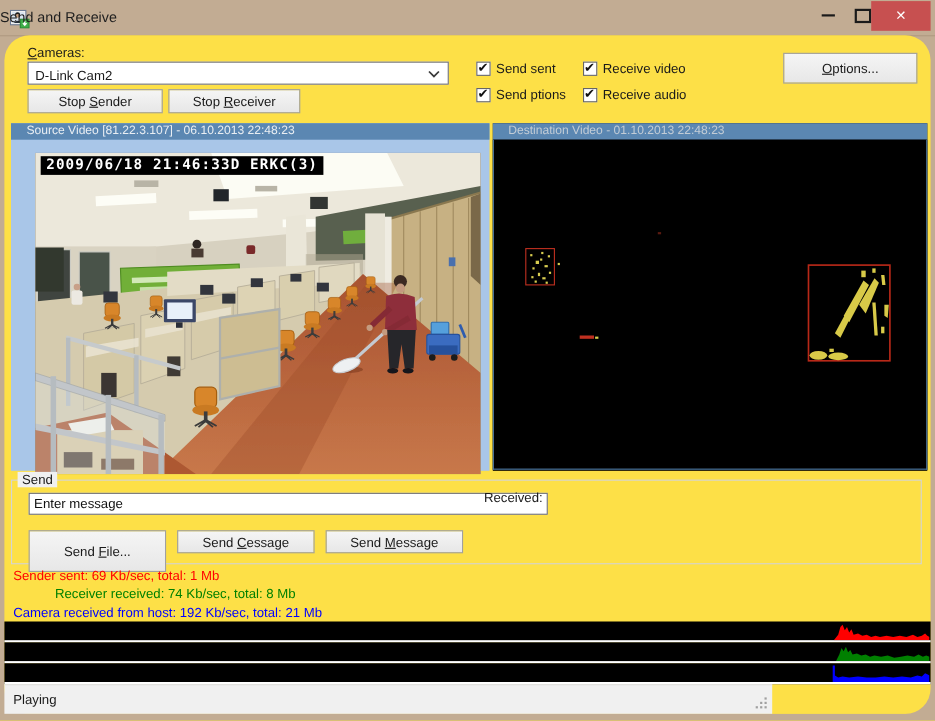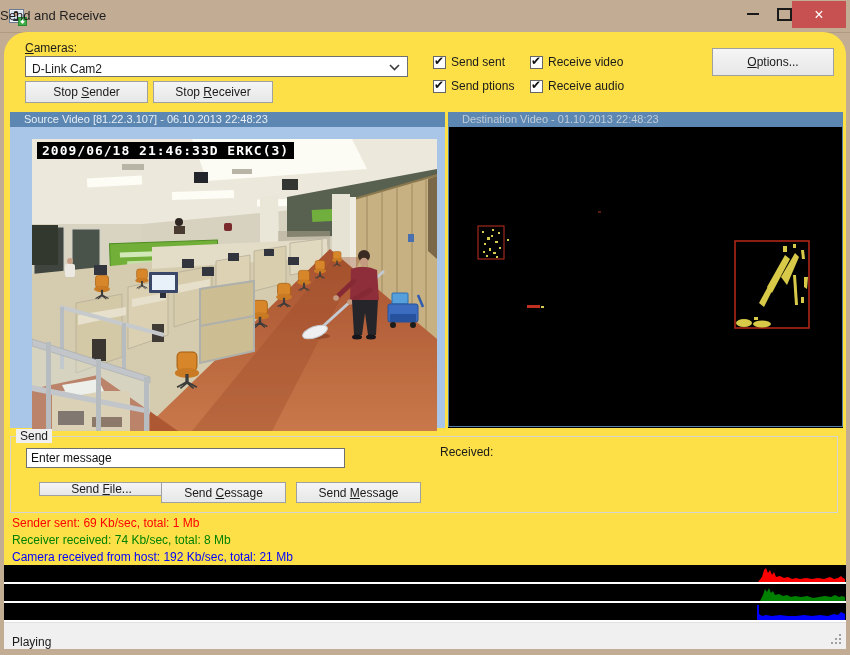--- a/index.html
+++ b/index.html
@@ -36,32 +36,32 @@
   .src-panel{left:6px;top:80px;width:435px;height:316px;background:#a9c6e8;}
   .dst-panel{left:444px;top:80px;width:395px;height:316px;background:#000;border:0;}
   .dst-black{position:absolute;left:0;top:15px;width:393px;height:299px;background:#000;border:1px solid #4f7ca8;border-top:0;}
   .src-video{position:absolute;left:22px;top:27px;width:405px;height:292px;background:#8a8474;overflow:hidden;}
   .ts-overlay{position:absolute;left:5px;top:3px;background:#000;color:#fff;
               font-family:"DejaVu Sans Mono","Liberation Mono",monospace;font-weight:bold;
               font-size:13px;letter-spacing:1px;padding:1px 5px;}
   
   .groupbox{left:6px;top:404px;width:828px;height:77px;border:1px solid #d4d4d4;box-sizing:border-box;}
   .group-label{left:12px;top:397px;background:#f0f0f0;padding:0 4px;}
-  .txt-input{left:22px;top:416px;width:319px;height:20px;border:1px solid #707070;background:#fff;
+  .txt-input{left:22px;top:416px;width:472px;height:20px;border:1px solid #707070;background:#fff;
              box-sizing:border-box;font-size:12px;padding:2px 4px;font-family:inherit;color:#111;}
   
   .stat{left:8px;font-size:12px;white-space:nowrap;}
   .stat-sender{color:#ff0000;}
-  .stat-receiver{color:#008000;}
+  .stat-receiver{color:#008000;margin-left:38px;}
   .stat-camera{color:#0000ff;text-align:right;}
   
   .strip{left:0px;width:842px;height:19px;background:#000;border-bottom:2px solid #fff;box-sizing:border-box;}
   
-  .statusbar{left:0px;top:590px;width:842px;height:27px;background:#f0f0f0;border-top:1px solid #e0e0e0;
-             display:flex;align-items:flex-end;padding-left:8px;box-sizing:border-box;}
+  .statusbar{left:0px;top:590px;width:698px;height:27px;background:#f0f0f0;border-top:1px solid #e0e0e0;
+             display:flex;align-items:center;padding-left:8px;box-sizing:border-box;}
   .grip{position:absolute;right:5px;bottom:5px;width:2px;height:2px;background:#a0a0a0;
         box-shadow:0 0 #a0a0a0,-4px 0 #a0a0a0,-8px 0 #a0a0a0,0 -4px #a0a0a0,-4px -4px #a0a0a0,0 -8px #a0a0a0;}
   .bottom-border{left:0;top:649px;width:850px;height:6px;background:#c2ac93;}
 </style>
 </head>
 <body>
 
 <div class="abs titlebar">
   <svg class="abs" style="left:9px;top:8px" width="18" height="18" viewBox="0 0 18 18">
     <rect x="0.5" y="1.5" width="14" height="13" fill="#f0f0f0" stroke="#6a7a94"></rect>
@@ -349,21 +349,21 @@
       </svg>
     </div>
   </div>
 
   <div class="abs groupbox"></div>
   <div class="abs group-label">Send</div>
 
   <input class="abs txt-input" type="text" value="Enter message" style="">
   <div class="abs lbl" style="left:436px;top:413px">Received:</div>
 
-  <div class="abs win-btn" style="left:35px;top:450px;width:125px;height:14px">
+  <div class="abs win-btn" style="left:22px;top:450px;width:125px;height:38px">
     <span><span>Send </span><span class="mn">F</span><span>ile...</span></span>
   </div>
   <div class="abs win-btn" style="left:157px;top:450px;width:125px;height:21px">
     <span><span>Send </span><span class="mn">C</span><span>essage</span></span>
   </div>
   <div class="abs win-btn" style="left:292px;top:450px;width:125px;height:21px">
     <span><span>Send </span><span class="mn">M</span><span>essage</span></span>
   </div>
 
   <div class="abs stat stat-sender" style="top:484px">Sender sent: 69 Kb/sec, total: 1 Mb</div>

